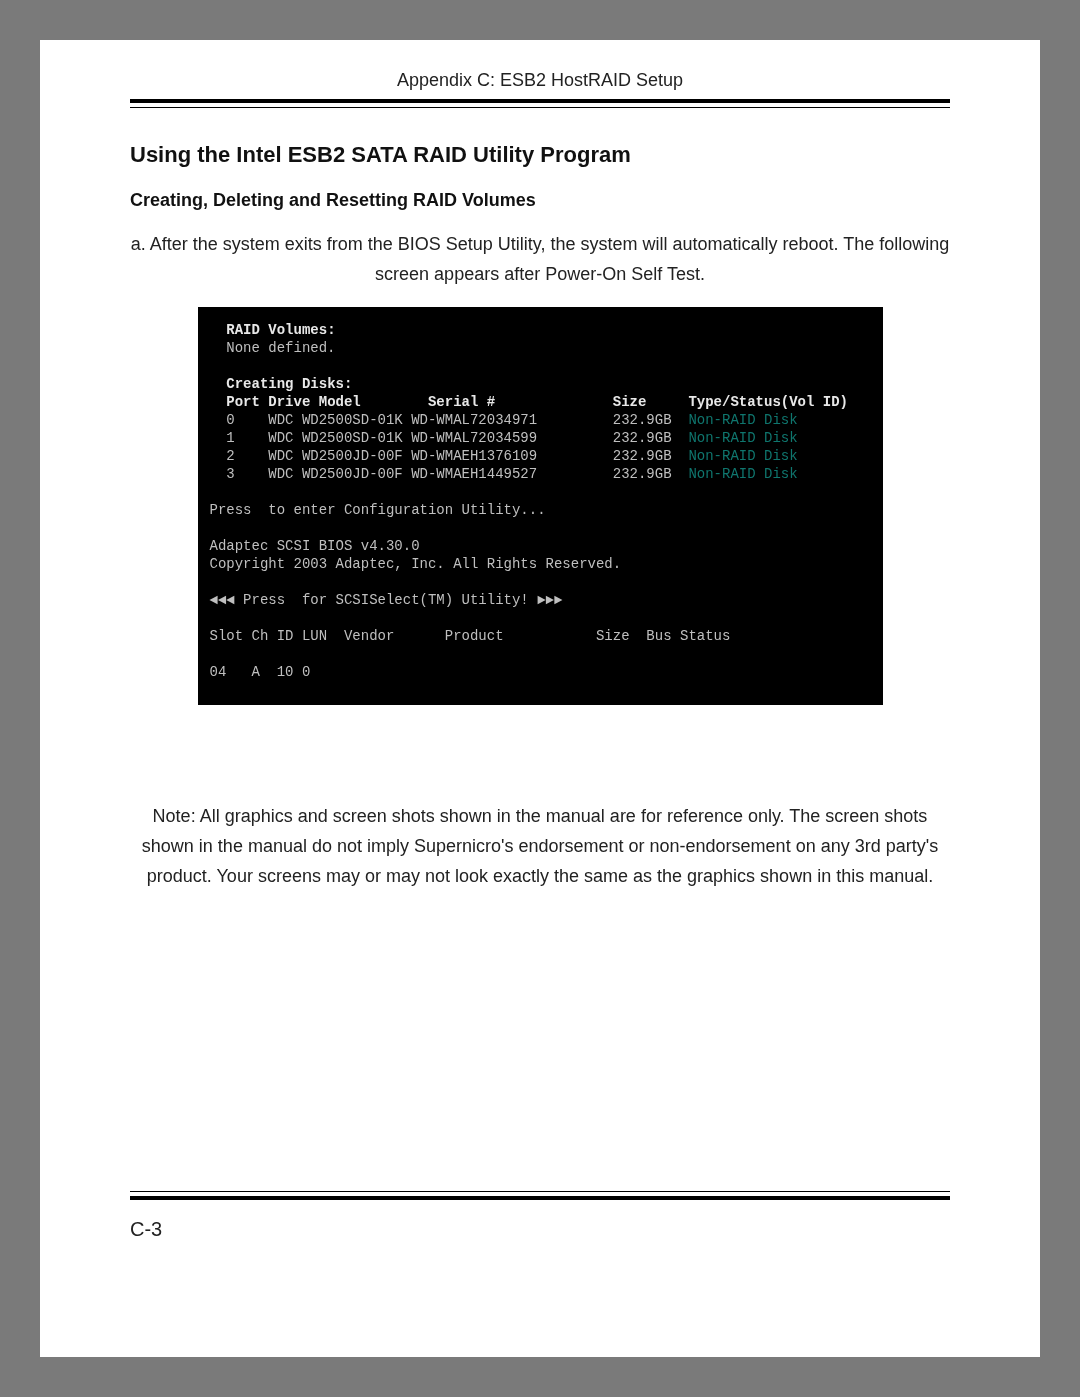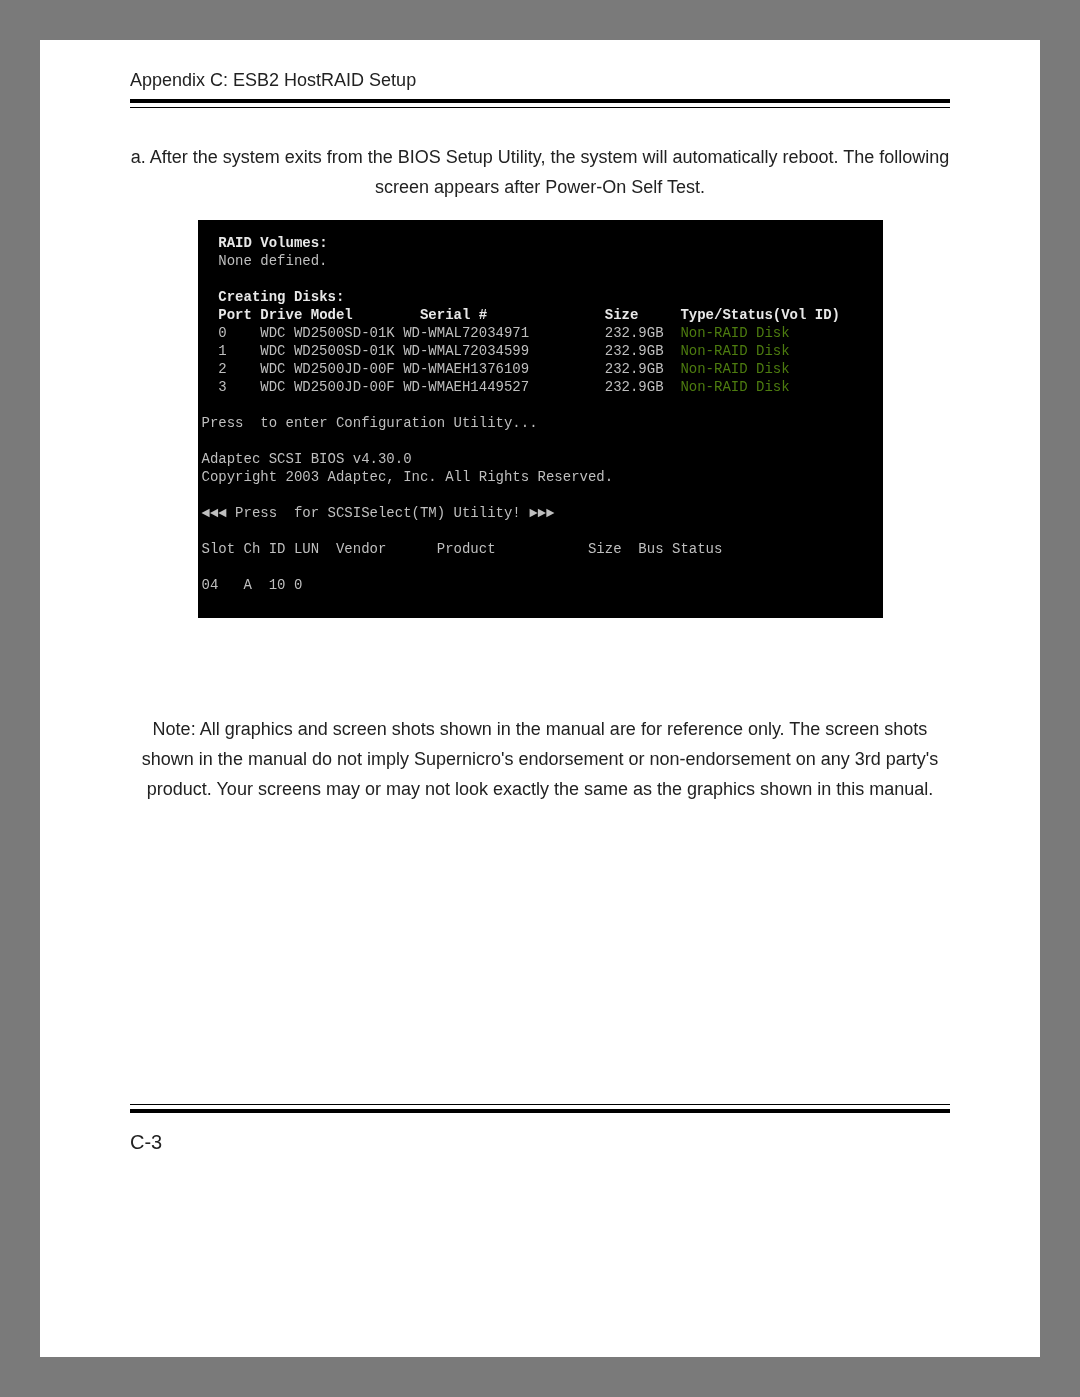--- a/index.html
+++ b/index.html
@@ -11,21 +11,21 @@
   .page {
     width: 1000px;
     min-height: 1317px;
     margin: 40px auto;
     background: #fff;
     padding: 30px 90px 40px 90px;
     box-sizing: border-box;
     position: relative;
   }
   .running-head {
-    text-align: left;
+    text-align: center;
     font-size: 18px;
     color: #222;
     margin-bottom: 8px;
   }
   .rule-top {
     border-top: 4px solid #000;
     border-bottom: 1px solid #000;
     height: 4px;
     margin-bottom: 34px;
   }
@@ -56,41 +56,43 @@
     text-align: center;
   }
   .terminal {
     width: 685px;
     margin: 18px auto 18px auto;
     background: #000;
     color: #bfbfbf;
     font-family: "Courier New", monospace;
     font-size: 14px;
     line-height: 18px;
-    padding: 14px 8px 24px 4px;
+    padding: 14px 8px 24px 12px;
     box-sizing: border-box;
     white-space: pre;
   }
   .terminal .hdr { color: #e8e8e8; font-weight: bold; }
-  .terminal .grn { color: #4d7c0f; }
+  .terminal .grn { color: #0f766e; }
   .terminal .key { background:#000; }
   .page-number {
     text-align: left;
     font-size: 20px;
     color: #222;
   }
 </style>
 </head>
 <body>
 
 <div class="page">
 
   <div class="running-head">Appendix C: ESB2 HostRAID Setup</div>
   <div class="rule-top"></div>
 
+  <h2 class="section">Using the Intel ESB2 SATA RAID Utility Program</h2>
+  <h3 class="subsection">Creating, Deleting and Resetting RAID Volumes</h3>
 
   <p class="body">a. After the system exits from the BIOS Setup Utility, the system will automatically reboot. The following screen appears after Power-On Self Test.</p>
 
   <div class="terminal" id="terminal">  <span class="hdr">RAID Volumes:</span>
   None defined.
 
   <span class="hdr">Creating Disks:</span>
   <span class="hdr">Port Drive Model        Serial #              Size     Type/Status(Vol ID)</span>
   0    WDC WD2500SD-01K WD-WMAL72034971         232.9GB  <span class="grn">Non-RAID Disk</span>
   1    WDC WD2500SD-01K WD-WMAL72034599         232.9GB  <span class="grn">Non-RAID Disk</span>

